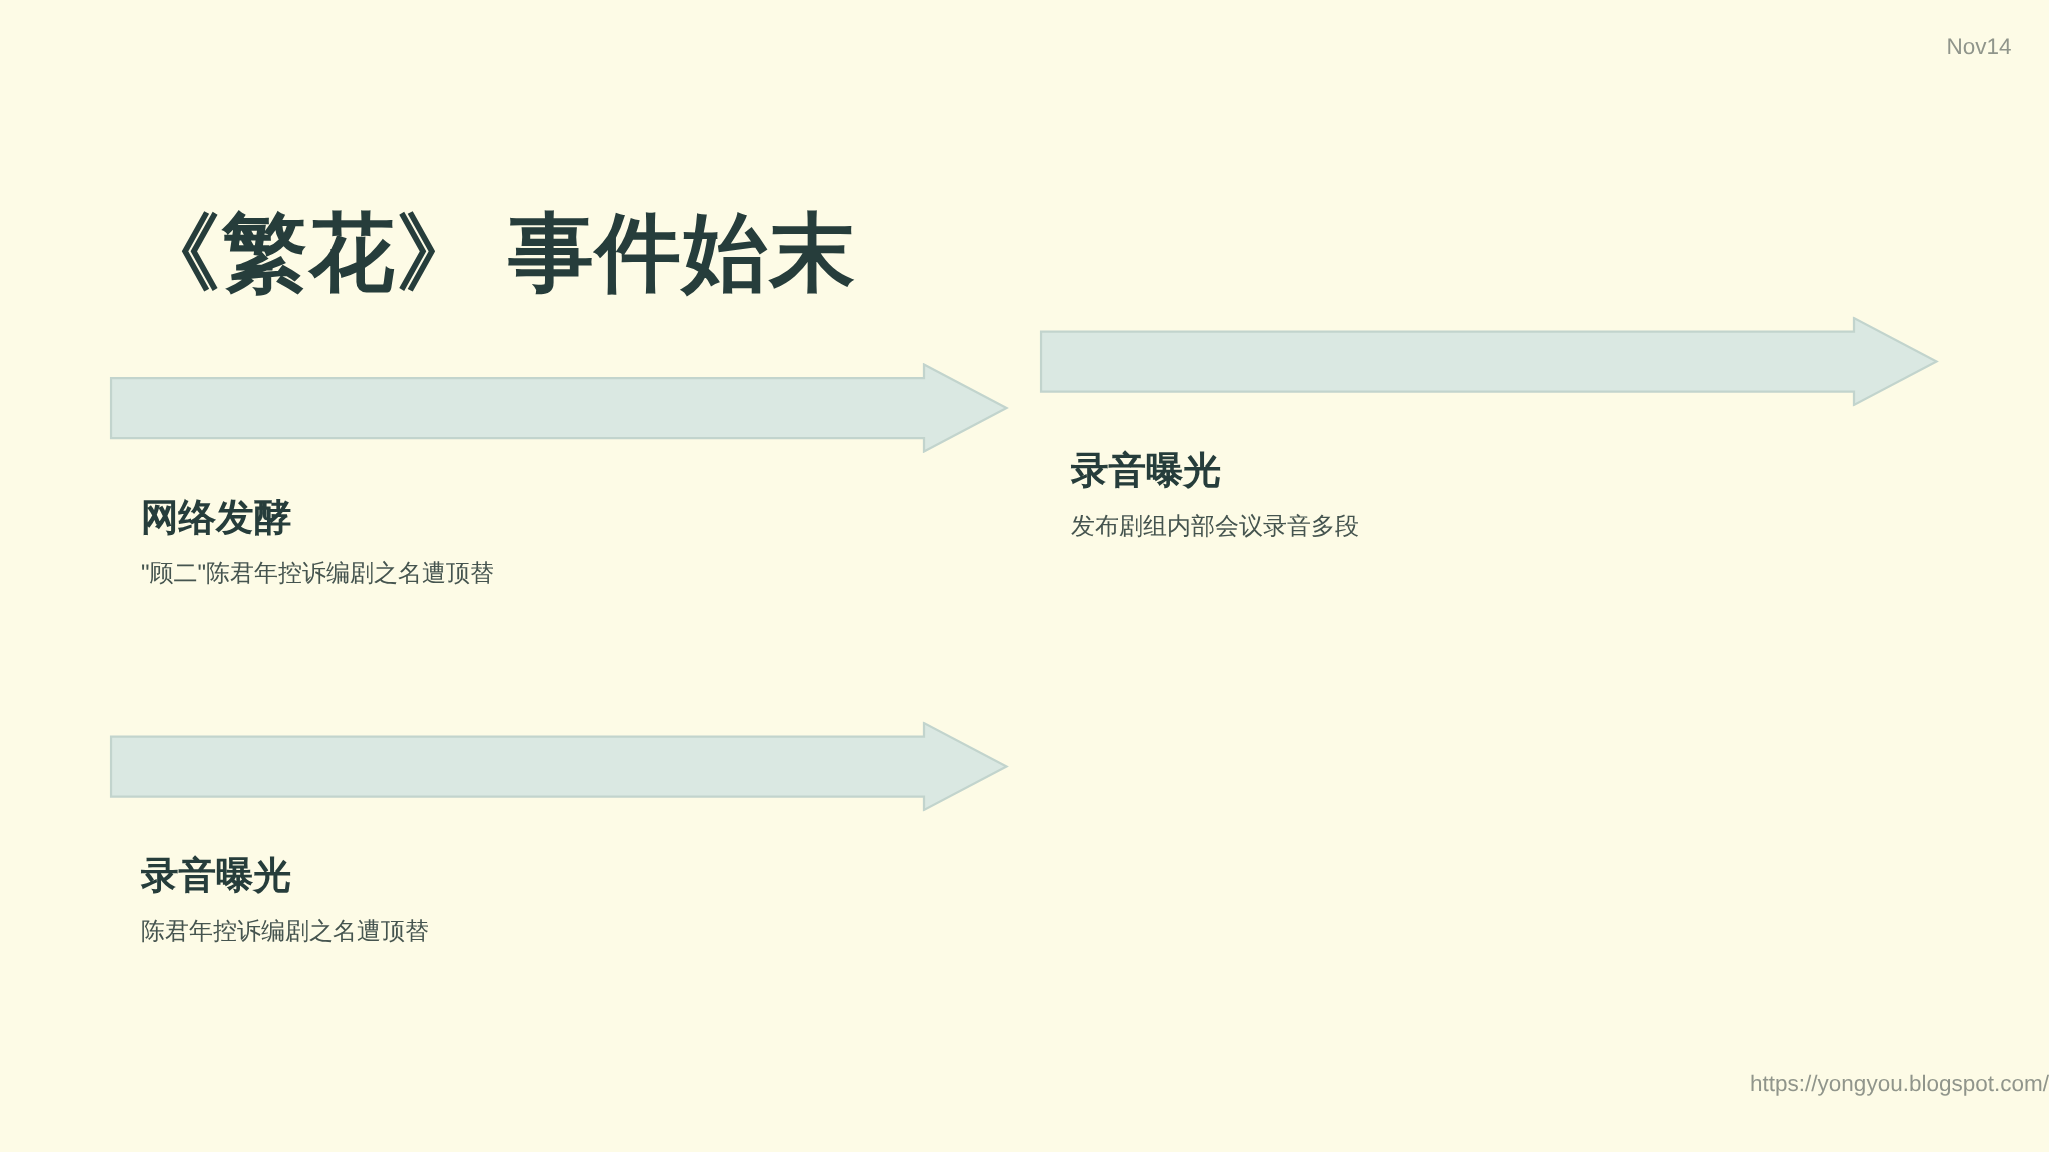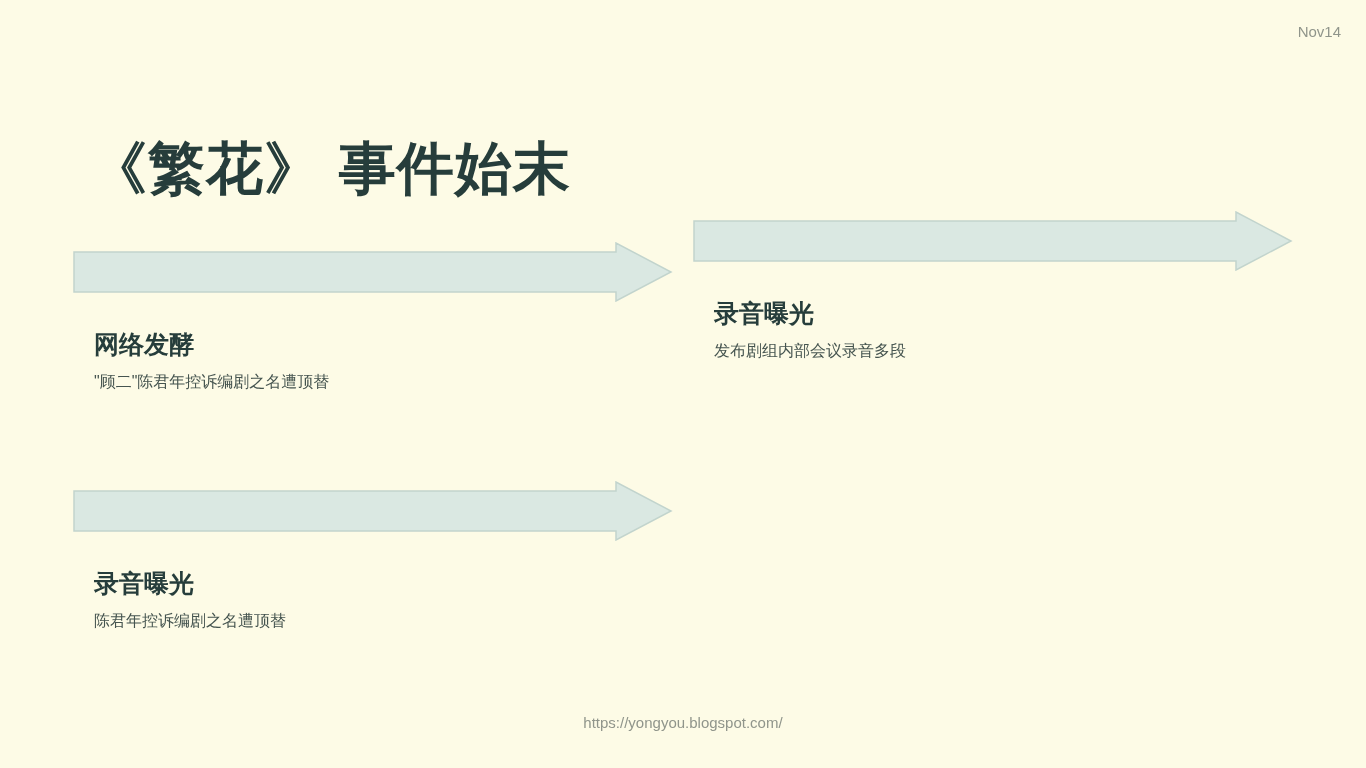--- a/index.html
+++ b/index.html
@@ -66,21 +66,21 @@
   }
   #step-0 { left: 73px;  top: 242px; }
   #step-1 { left: 693px; top: 211px; }
   #step-2 { left: 73px;  top: 481px; }
   #step-3 { left: 693px; top: 449px; }
   .footer-url {
     position: absolute;
     left: 0;
     right: 0;
     top: 714px;
-    text-align: center;
+    text-align: right;
     font-size: 15px;
     color: var(--muted-text, #90958B);
   }
 </style>
 </head>
 <body>
 
 <div class="slide">
 
   <div class="date-label">Nov14</div>

